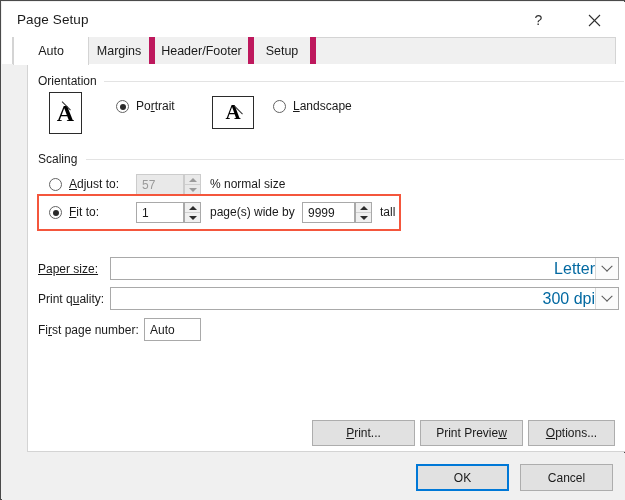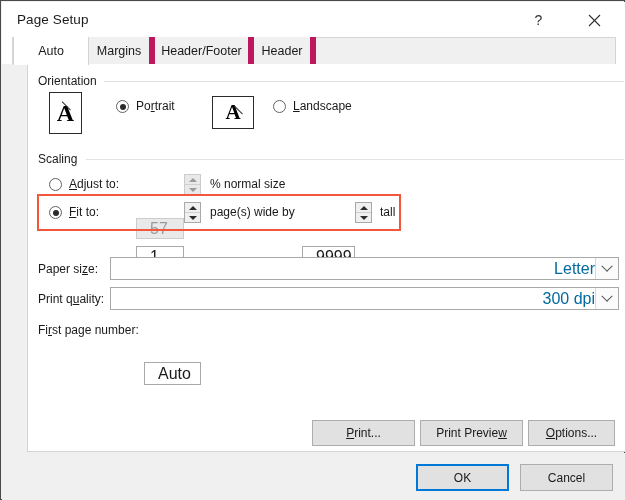--- a/index.html
+++ b/index.html
@@ -177,26 +177,25 @@
     transform: rotate(45deg) translate(-1px, 2px);
     transform-origin: left top;
   }
 
   
   .txtbox {
     position: absolute;
     box-sizing: border-box;
     border: 1px solid #a9a9a9;
     background: #ffffff;
-    font-size: 16px;
-    color: #1a1a1a;
-    display: flex;
-    align-items: center;
-    padding-left: 13px;
-    margin-top: 44px;
+    font-size: 12px;
+    color: #1a1a1a;
+    display: flex;
+    align-items: center;
+    padding-left: 5px;
   }
   .txtbox.disabled {
     background: #e9e9e9;
     border-color: #cccccc;
     color: #9a9a9a;
   }
   .spin {
     position: absolute;
     width: 17px;
     box-sizing: border-box;
@@ -320,21 +319,21 @@
     <div class="tab active" style="left:11px; width:76px;">
       <span>Auto</span>
     </div>
     <div class="tab" style="left:87px; width:66px;">
       <span>Margins</span>
     </div>
     <div class="tab" style="left:153px; width:99px;">
       <span>Header/Footer</span>
     </div>
     <div class="tab" style="left:252px; width:62px;">
-      <span>Header</span>
+      <span>Setup</span>
     </div>
   </div>
 
   <div class="panel">
 
     <div class="grouplabel" style="left:10px; top:10px;">Orientation</div>
     <div class="groupline" style="left:76px; top:17px; width:520px;"></div>
 
     <div class="orient-icon" style="left:21px; top:28px; width:33px; height:42px; font-size:24px;">
       <span>A</span>
@@ -398,21 +397,21 @@
         <span class="arrow-up"></span>
       </div>
       <div class="spin-half">
         <span class="arrow-dn"></span>
       </div>
     </div>
     <div class="lbl" style="left:352px; top:141px;">tall</div>
 
     <div class="highlight" style="left:9px; top:130px; width:364px; height:37px;"></div>
 
-    <div class="lbl" style="left:10px; top:198px;">
+    <div class="lbl" style="left:10px; top:198px;text-decoration:underline;">
       Paper si<u>z</u>e:
     </div>
     <div class="combo" style="left:82px; top:193px; width:509px; height:23px;">
       <span class="combo-val">Letter</span>
       <span class="combo-arrow">
         <span class="chev"></span>
       </span>
     </div>
 
     <div class="lbl" style="left:10px; top:228px;">

